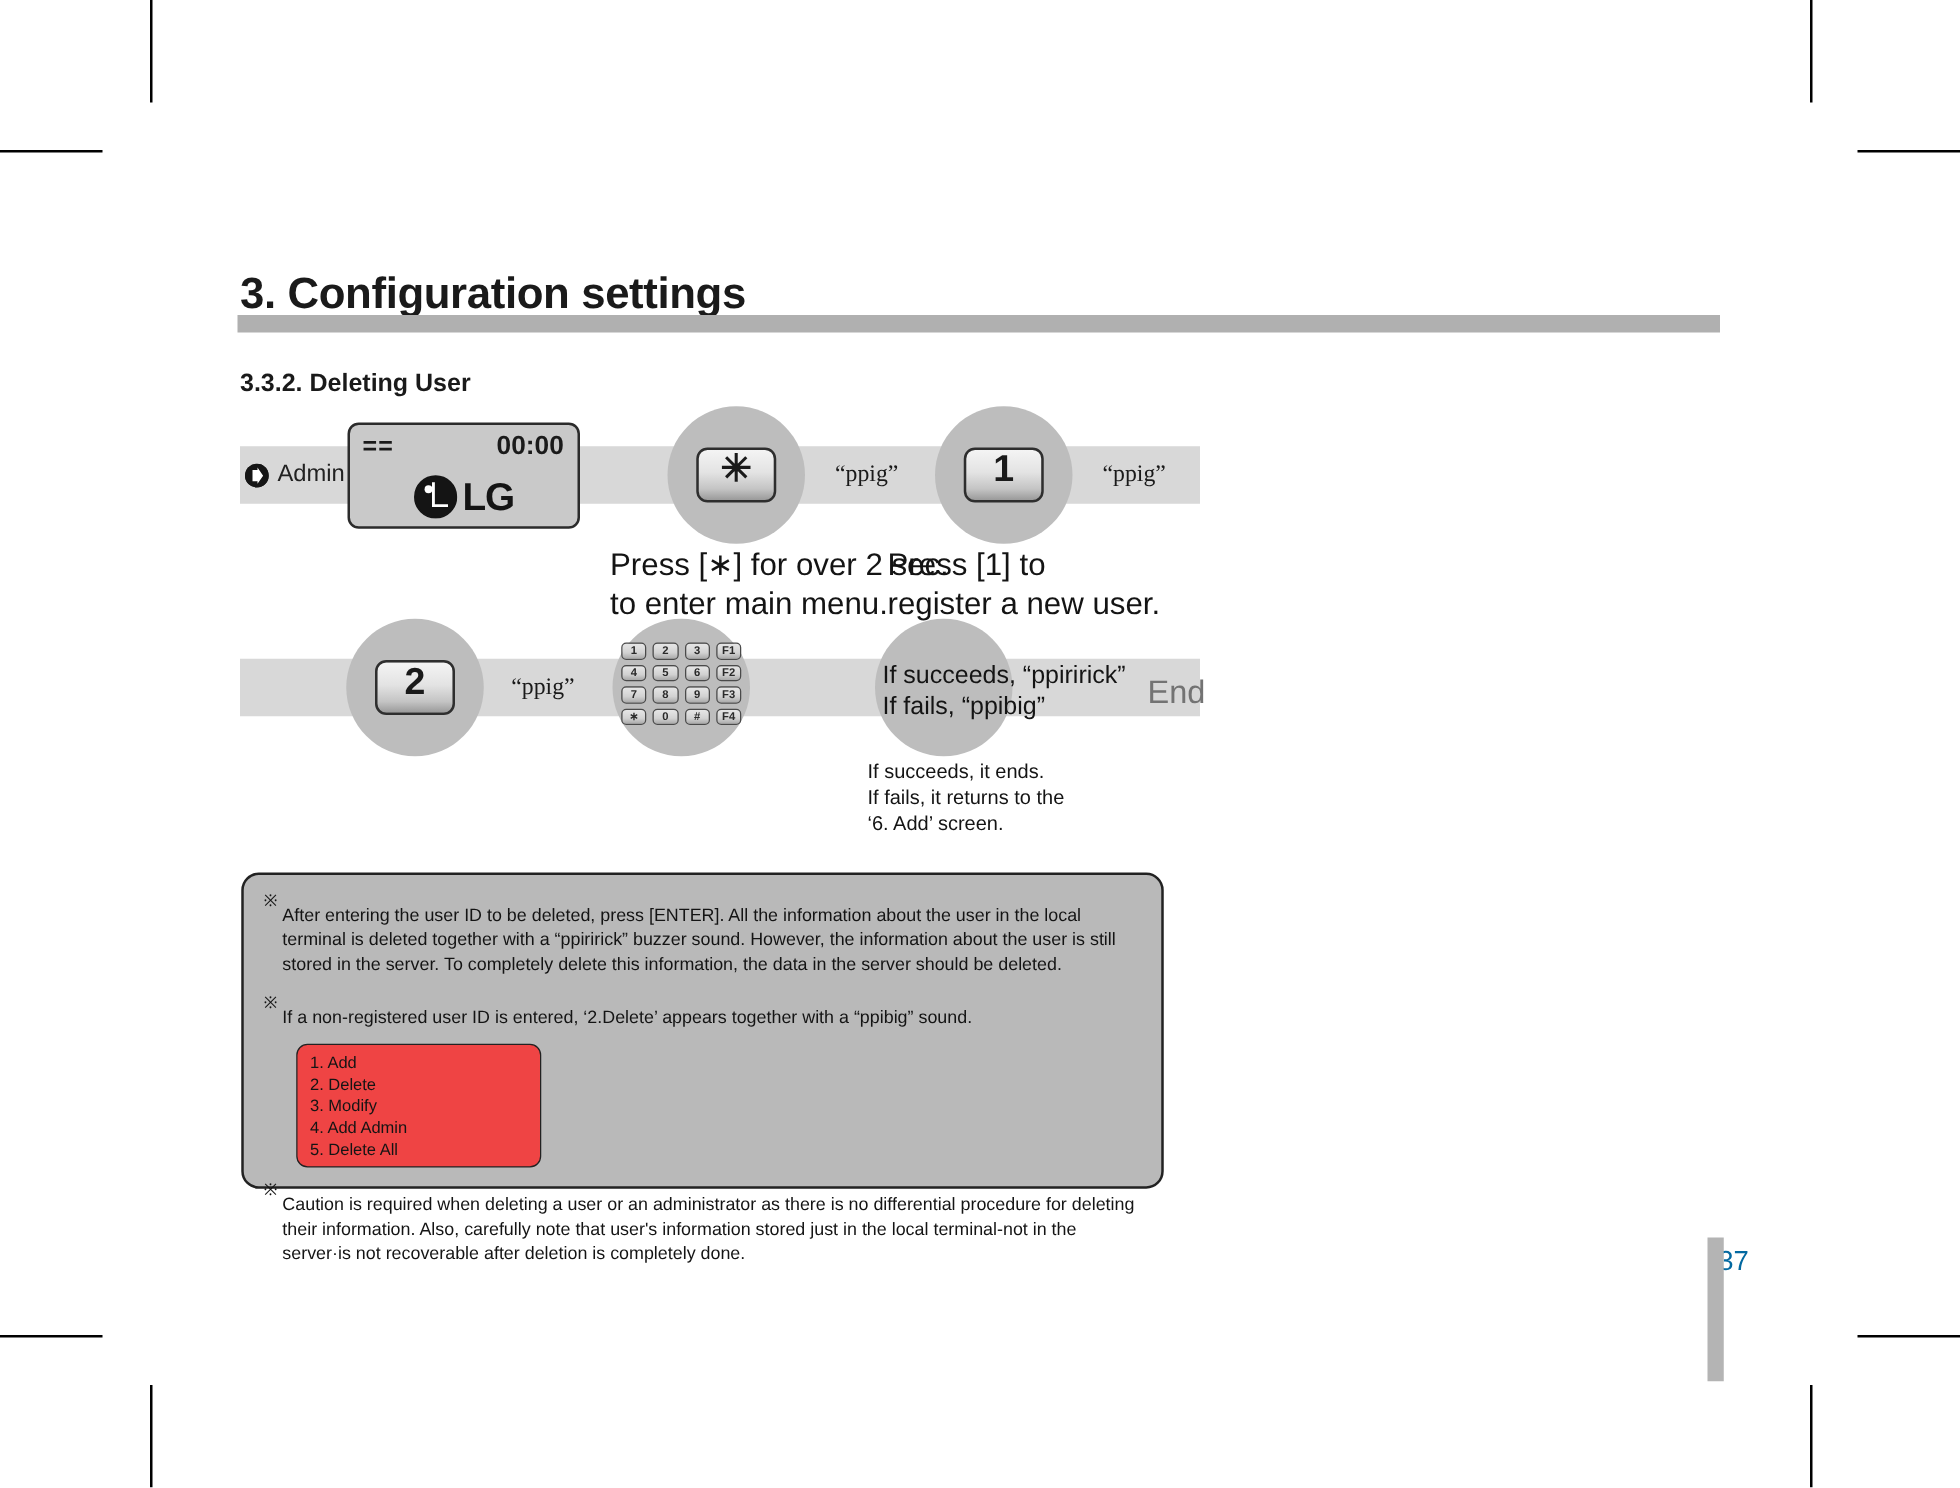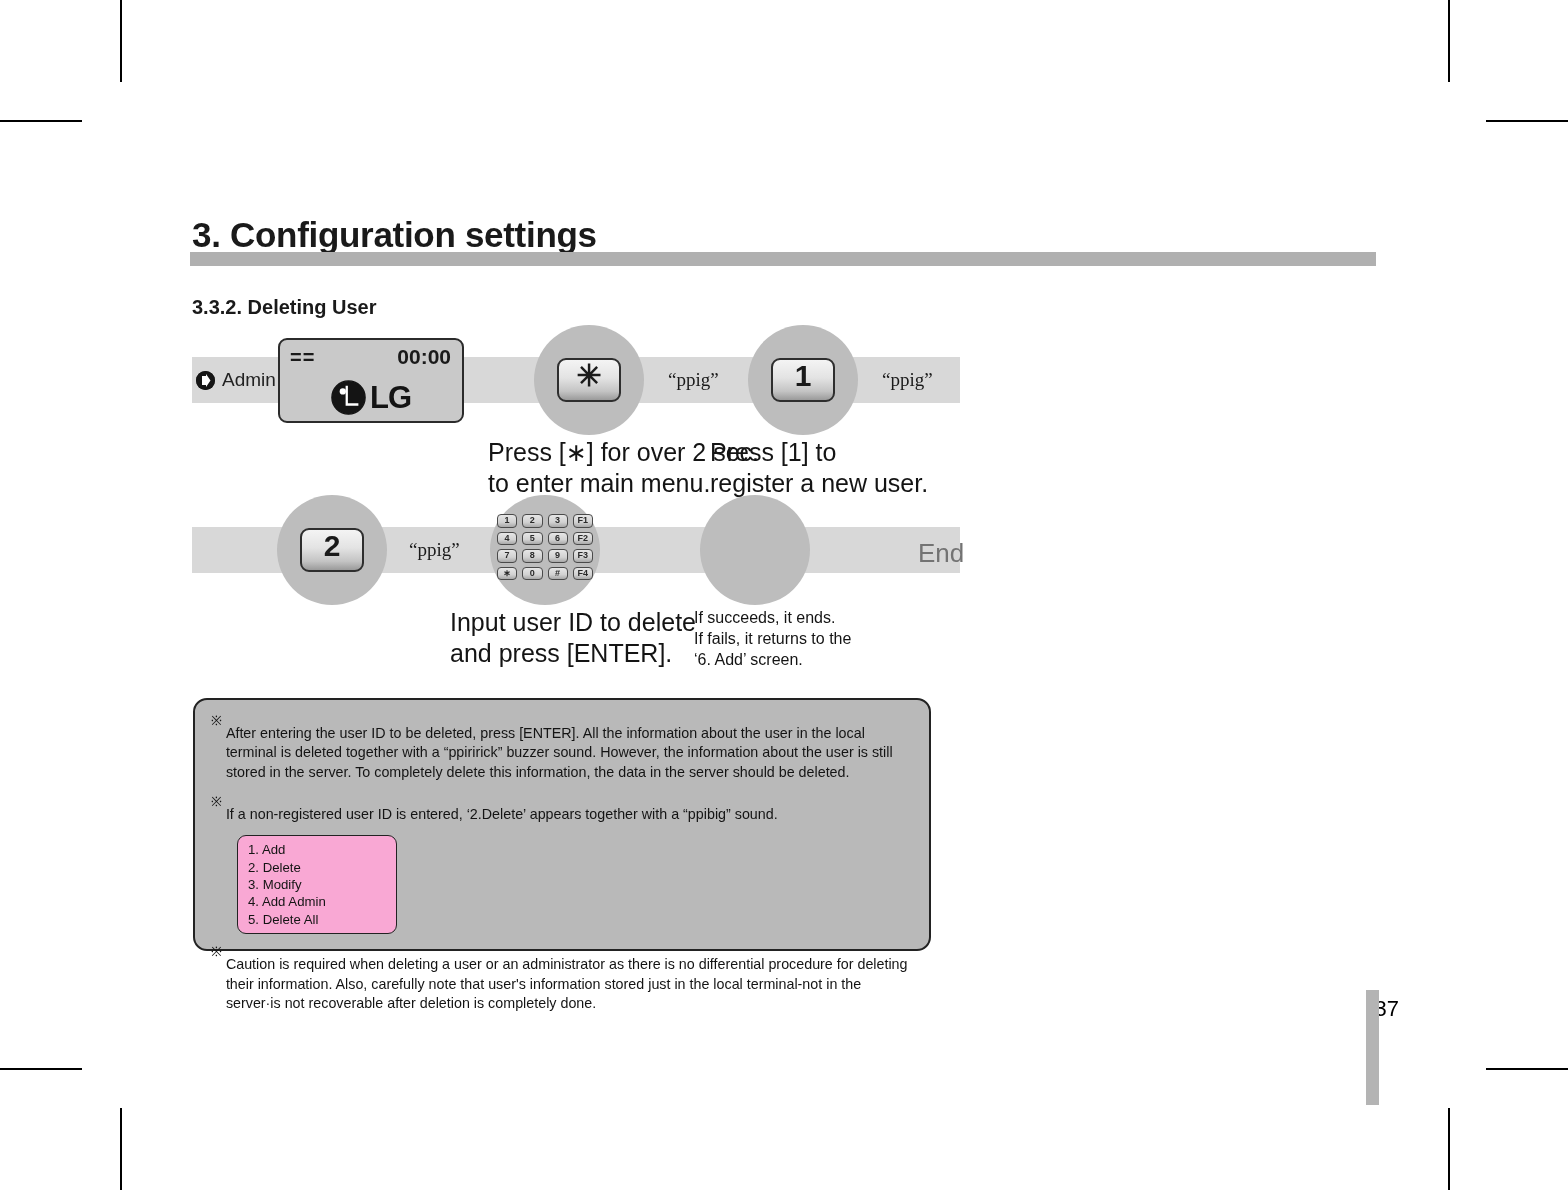--- a/index.html
+++ b/index.html
@@ -129,30 +129,30 @@
     background:#b9b9b9;border:2px solid #222;border-radius:14px;
     box-sizing:border-box;padding:12px 16px 0 16px;
   }
   .note-item{
     display:flex;gap:4px;font-size:14.3px;line-height:1.35;color:#141414;
     margin-bottom:11px;
   }
   .note-mark{flex:0 0 auto;font-size:13px;line-height:1.45;}
   .note-text{flex:1 1 auto;margin-top:12px;}
   .menu-box{
-    margin:2px 0 9px 26px;width:160px;
-    background:#f9a8d4;border:1.6px solid #222;border-radius:9px;
+    margin:2px 0 9px 26px;width:196px;
+    background:#ef4444;border:1.6px solid #222;border-radius:9px;
     padding:5px 0 5px 10px;box-sizing:border-box;
   }
   .menu-row{font-size:13.2px;line-height:1.32;color:#141414;}
 
   
   .pagenum{
     position:absolute;right:200px;top:996px;
-    font-size:22px;color:#000000;
+    font-size:22px;color:#0369a1;
   }
   .page-bar{
     position:absolute;left:1366px;top:990px;width:13px;height:115px;
     background:#b4b4b4;
   }
 </style>
 </head>
 <body>
 
 <div id="page">
@@ -240,26 +240,26 @@
       <div class="kp-key">F2</div>
       <div class="kp-key">7</div>
       <div class="kp-key">8</div>
       <div class="kp-key">9</div>
       <div class="kp-key">F3</div>
       <div class="kp-key">∗</div>
       <div class="kp-key">0</div>
       <div class="kp-key">#</div>
       <div class="kp-key">F4</div>
     </div>
-  <div class="caption" style="left:450px;top:607px;width:192px;">
-    <div>Input user ID to delete</div>
-    <div>and press [ENTER].</div>
-  </div>
 
   <div class="circle" style="left:700px;top:495px;width:110px;height:110px;"></div>
+  <div class="result-text" style="left:706px;top:528px;">
+    <div>If succeeds, “ppiririck”</div>
+    <div>If fails, “ppibig”</div>
+  </div>
   <div class="end-label" style="left:918px;top:538px;">End</div>
 
   <div class="caption-sm" style="left:694px;top:608px;">
     <div>If succeeds, it ends.</div>
     <div>If fails, it returns to the</div>
     <div>‘6. Add’ screen.</div>
   </div>
 
   <div class="notebox">
     <div class="note-item">

